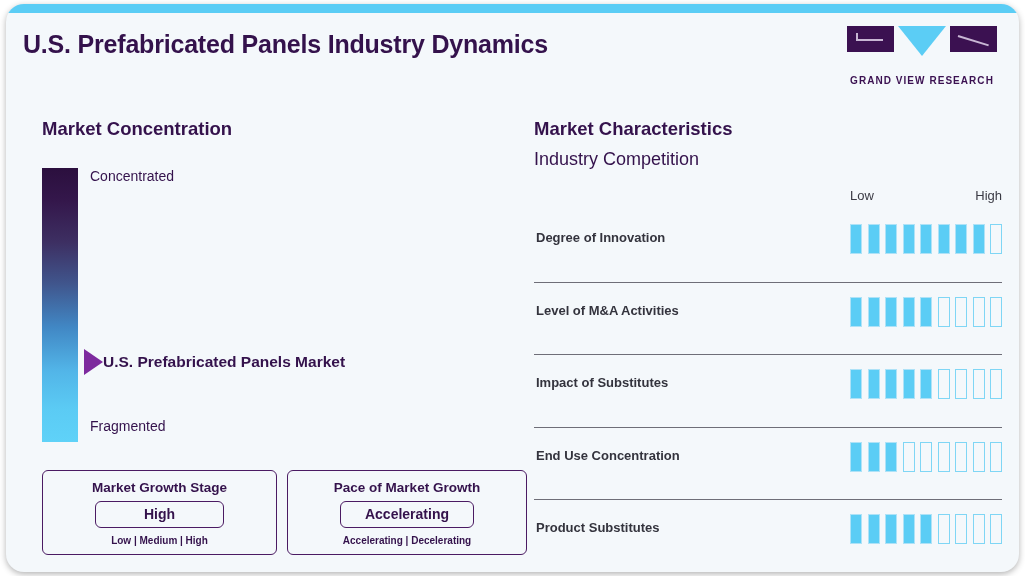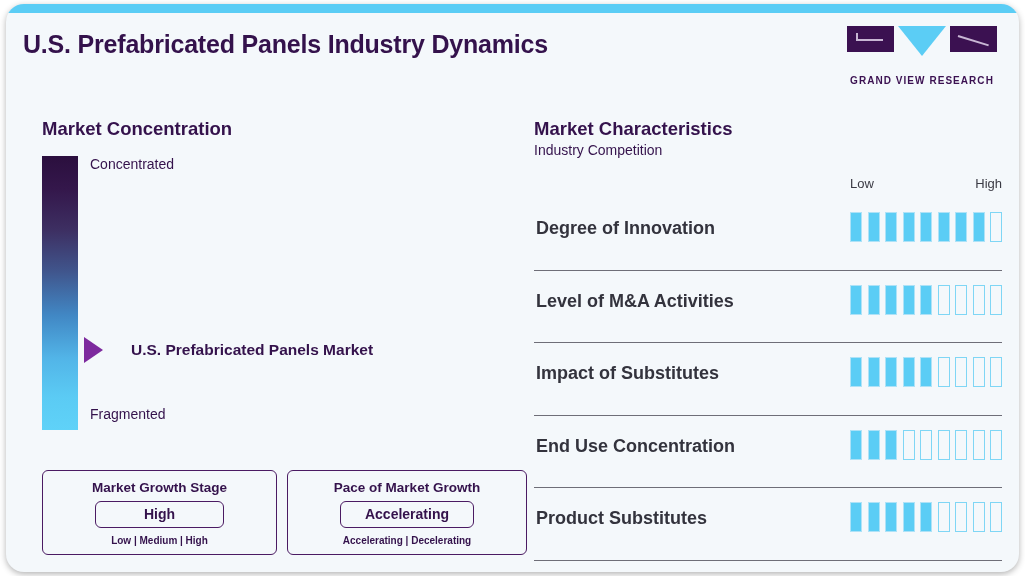--- a/index.html
+++ b/index.html
@@ -89,28 +89,28 @@
     white-space: nowrap;
   }
 
   
   .section-title {
     font-size: 18.5px;
     font-weight: bold;
     color: #34124c;
   }
   .section-sub {
-    font-size: 14px;
-    color: #34124c;
-    margin-top: 2px;
+    font-size: 18px;
+    color: #34124c;
+    margin-top: 9px;
   }
 
   .left-panel { position: absolute; left: 36px; top: 114px; width: 470px; }
 
-  .gradient-wrap { position: relative; margin-top: 16px; height: 280px; }
+  .gradient-wrap { position: relative; margin-top: 28px; height: 280px; }
   .gradient-bar {
     position: absolute;
     left: 0; top: 0;
     width: 36px;
     height: 274px;
     background: linear-gradient(to bottom,
         #2b0f3e 0%,
         #34174b 12%,
         #3d2f62 27%,
         #40558c 42%,
@@ -130,21 +130,21 @@
     left: 48px; top: 250px;
     font-size: 14px;
     color: #34124c;
   }
   .marker-row {
     position: absolute;
     left: 42px;
     top: 181px;
     display: flex;
     align-items: center;
-    gap: 28px;
+    gap: 0;
   }
   .marker-arrow {
     width: 0; height: 0;
     border-top: 13px solid transparent;
     border-bottom: 13px solid transparent;
     border-left: 19px solid #7d2a9e;
   }
   .marker-label {
     font-size: 15.5px;
     font-weight: bold;
@@ -212,21 +212,21 @@
   .char-row {
     position: relative;
     height: 72.5px;
     border-bottom: 1.6px solid #6e6e78;
   }
   .char-row:last-child { }
   .char-label {
     position: absolute;
     left: 2px;
     top: 20px;
-    font-size: 18px;
+    font-size: 13px;
     font-weight: bold;
     color: #33333d;
     white-space: nowrap;
   }
   .char-bars {
     position: absolute;
     right: 0;
     top: 14px;
     display: flex;
     gap: 5.5px;

